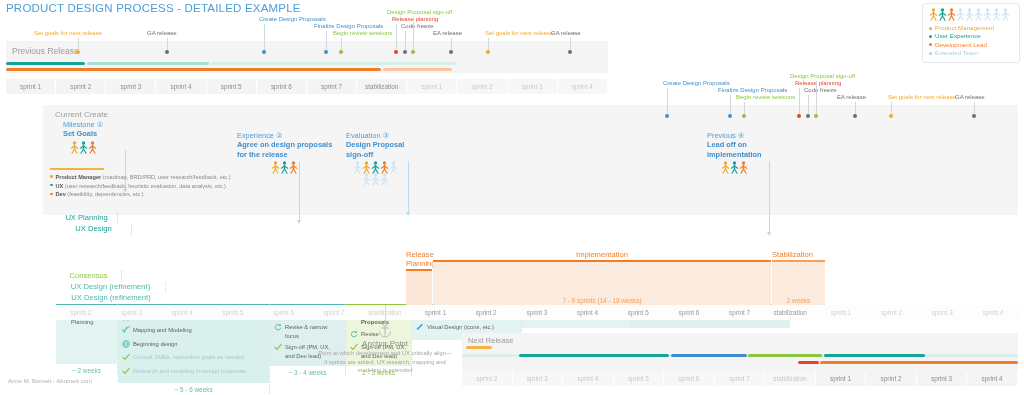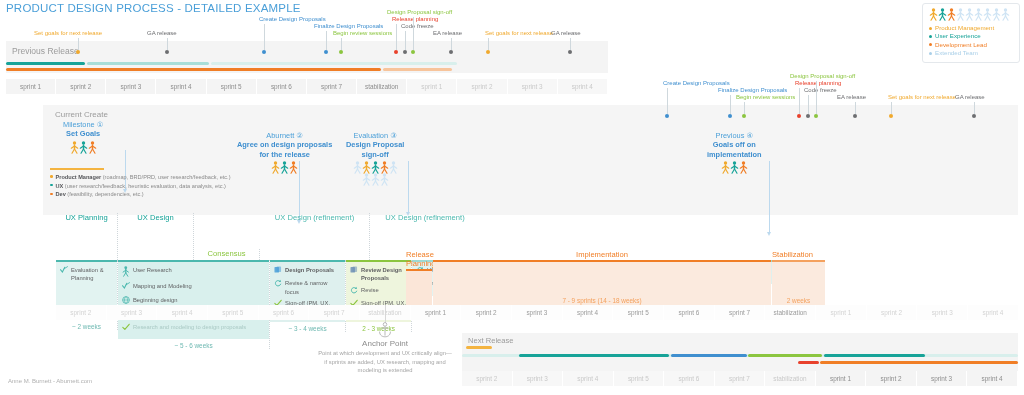--- a/index.html
+++ b/index.html
@@ -70,21 +70,21 @@
   
   .flag { position:absolute; }
   .flag .flag-dot { width:4px; height:4px; border-radius:50%; position:absolute; left:0; top:0; }
   .flag .flag-stem { position:absolute; left:1.5px; width:1px; background:#cfd8dd; }
   .flag .flag-txt { position:absolute; white-space:nowrap; font-size:6px; }
 
   
   #cur-band { left:43px; top:105px; width:975px; height:110px; background:#f5f5f5; }
   #cur-label { left:55px; top:110px; font-size:8px; color:#9b9b9b; }
 
-  .milestone { position:absolute; text-align:center; }
+  .milestone { position:absolute; }
   .milestone .ms-title { color:#4a9fd8; font-size:7.4px; line-height:1.25; white-space:nowrap; }
   .milestone .ms-sub { color:#3f8fcf; font-size:7.4px; line-height:1.25; font-weight:bold; }
   .milestone .ms-figs { display:flex; justify-content:center; gap:0px; margin-top:2px; }
   .ms-arrow { position:absolute; width:1px; background:#bcd9ee; }
   .ms-arrow:after{
     content:""; position:absolute; left:-2px; bottom:-3px;
     border-left:2.5px solid transparent; border-right:2.5px solid transparent;
     border-top:4px solid #bcd9ee;
   }
 
@@ -92,21 +92,21 @@
   #goals { left:50px; top:168px; width:225px; }
   #goals .g-title { color:#f0a92e; font-size:8px; padding-bottom:1px; }
   #goals .g-rule { height:2px; background:#f4b441; width:54px; margin-bottom:3px; }
   #goals ul { list-style:none; margin:0; padding:0; }
   #goals li { display:flex; align-items:flex-start; gap:3px; font-size:5.6px; line-height:1.55; color:#8a8a8a; }
   #goals li .dot { width:2.5px; height:2.5px; border-radius:50%; margin-top:2.2px; flex:none; }
   #goals li b { color:#55565a; font-weight:bold; }
 
   
   #phases { position:absolute; left:56px; top:213px; width:905px; }
-  .phase-hdr-row { display:flex; }
+  .phase-hdr-row { display:flex;flex-direction:column; }
   .phase-hdr {
     text-align:center; font-size:7.6px; padding-bottom:2px;
     border-right:1px dotted #cfd6da;
   }
   .phase-hdr:last-child { border-right:none; }
   .phase-body-row { display:flex; align-items:flex-start; }
   .phase-col { border-right:1px dotted #cfd6da; }
   .phase-col:last-child { border-right:none; }
   .phase-rule { height:2px; }
   .phase-card { padding:4px 4px 3px 4px; }
@@ -386,21 +386,21 @@
           <line x1="4.5" y1="3.9" x2="4.5" y2="8" stroke="#f07e26" stroke-width="1.4" stroke-linecap="round"></line>
           <line x1="4.5" y1="5" x2="1.3" y2="7.2" stroke="#f07e26" stroke-width="1.2" stroke-linecap="round"></line>
           <line x1="4.5" y1="5" x2="7.7" y2="7.2" stroke="#f07e26" stroke-width="1.2" stroke-linecap="round"></line>
           <line x1="4.5" y1="8" x2="2" y2="12.2" stroke="#f07e26" stroke-width="1.2" stroke-linecap="round"></line>
           <line x1="4.5" y1="8" x2="7" y2="12.2" stroke="#f07e26" stroke-width="1.2" stroke-linecap="round"></line>
         </svg>
       </div>
     </div>
     <div class="ms-arrow" style="left:125px;top:150px;height:40px;"></div>
     <div class="milestone" style="left:237px;top:131px;">
-      <div class="ms-title">Aburnett ②</div>
+      <div class="ms-title">Experience ②</div>
       <div class="ms-sub">Agree on design proposals</div>
       <div class="ms-sub">for the release</div>
       <div class="ms-figs">
         <svg class="fig" viewBox="0 0 9 13" width="9" height="13">
           <circle cx="4.5" cy="2" r="1.7" fill="#f0a92e"></circle>
           <line x1="4.5" y1="3.9" x2="4.5" y2="8" stroke="#f0a92e" stroke-width="1.4" stroke-linecap="round"></line>
           <line x1="4.5" y1="5" x2="1.3" y2="7.2" stroke="#f0a92e" stroke-width="1.2" stroke-linecap="round"></line>
           <line x1="4.5" y1="5" x2="7.7" y2="7.2" stroke="#f0a92e" stroke-width="1.2" stroke-linecap="round"></line>
           <line x1="4.5" y1="8" x2="2" y2="12.2" stroke="#f0a92e" stroke-width="1.2" stroke-linecap="round"></line>
           <line x1="4.5" y1="8" x2="7" y2="12.2" stroke="#f0a92e" stroke-width="1.2" stroke-linecap="round"></line>
@@ -493,21 +493,21 @@
           <line x1="4.5" y1="5" x2="1.3" y2="7.2" stroke="#cfe4f4" stroke-width="1.2" stroke-linecap="round"></line>
           <line x1="4.5" y1="5" x2="7.7" y2="7.2" stroke="#cfe4f4" stroke-width="1.2" stroke-linecap="round"></line>
           <line x1="4.5" y1="8" x2="2" y2="12.2" stroke="#cfe4f4" stroke-width="1.2" stroke-linecap="round"></line>
           <line x1="4.5" y1="8" x2="7" y2="12.2" stroke="#cfe4f4" stroke-width="1.2" stroke-linecap="round"></line>
         </svg>
       </div>
     </div>
     <div class="ms-arrow" style="left:408px;top:161px;height:52px;"></div>
     <div class="milestone" style="left:707px;top:131px;">
       <div class="ms-title">Previous ④</div>
-      <div class="ms-sub">Goals off on</div>
+      <div class="ms-sub">Lead off on</div>
       <div class="ms-sub">implementation</div>
       <div class="ms-figs">
         <svg class="fig" viewBox="0 0 9 13" width="9" height="13">
           <circle cx="4.5" cy="2" r="1.7" fill="#f0a92e"></circle>
           <line x1="4.5" y1="3.9" x2="4.5" y2="8" stroke="#f0a92e" stroke-width="1.4" stroke-linecap="round"></line>
           <line x1="4.5" y1="5" x2="1.3" y2="7.2" stroke="#f0a92e" stroke-width="1.2" stroke-linecap="round"></line>
           <line x1="4.5" y1="5" x2="7.7" y2="7.2" stroke="#f0a92e" stroke-width="1.2" stroke-linecap="round"></line>
           <line x1="4.5" y1="8" x2="2" y2="12.2" stroke="#f0a92e" stroke-width="1.2" stroke-linecap="round"></line>
           <line x1="4.5" y1="8" x2="7" y2="12.2" stroke="#f0a92e" stroke-width="1.2" stroke-linecap="round"></line>
         </svg>

